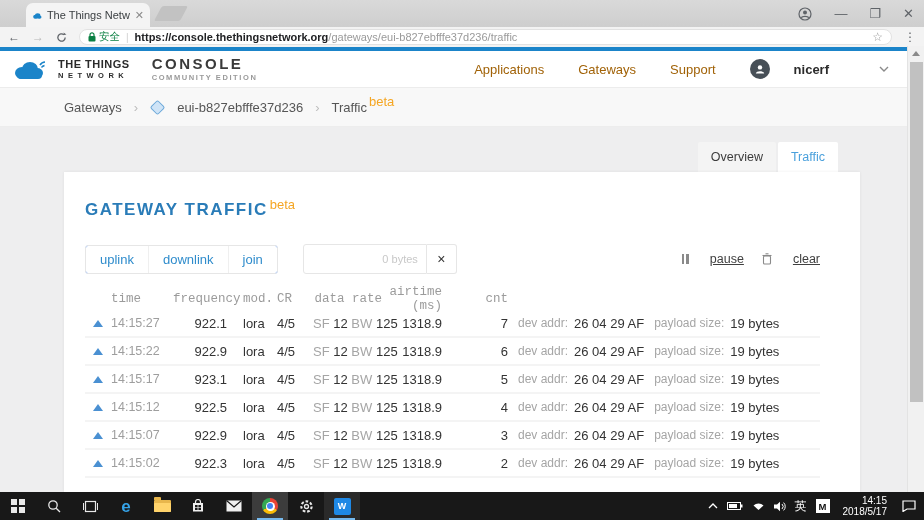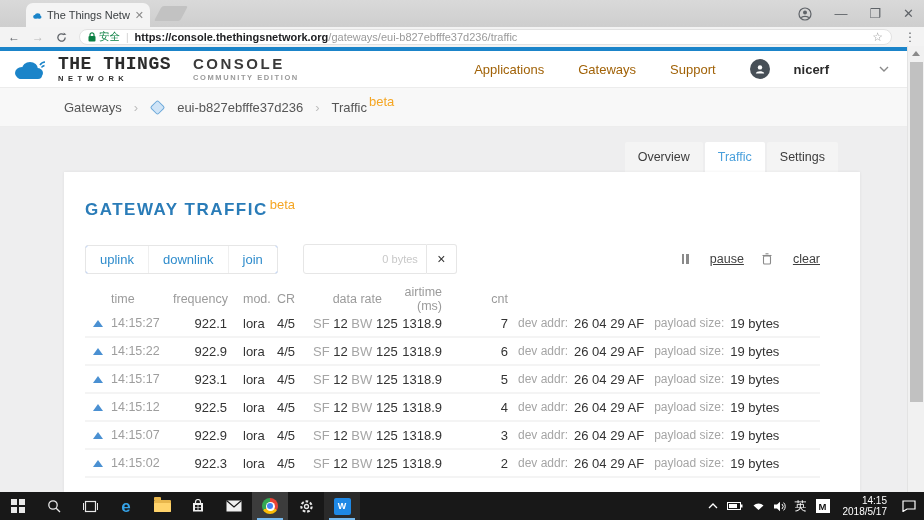--- a/index.html
+++ b/index.html
@@ -31,21 +31,21 @@
   .star { margin-left:auto; color:#9a9a9a; font-size:12px; }
   .kebab { color:#5f6368; font-size:12px; letter-spacing:0; }
 
   .ttn-topline { position:absolute; top:47px; left:0; width:907px; height:4px; background:#1b84c9; }
 
   
   .site-header { position:absolute; top:51px; left:0; width:907px; height:37px; background:#fff;
     border-bottom:1px solid #ececec; display:flex; align-items:center; }
   .brand { display:flex; align-items:center; gap:8px; margin-left:12px; }
   .brand-words { line-height:1; }
-  .brand-top { font-size:18px; font-weight:bold; color:#2b2b2b; letter-spacing:0.5px;font-family:Liberation Mono, monospace; }
+  .brand-top { font-size:11px; font-weight:bold; color:#2b2b2b; letter-spacing:0.5px; }
   .brand-bot { font-size:7.5px; font-weight:bold; color:#2b2b2b; letter-spacing:4.5px; margin-top:2px; }
   .console-words { margin-left:14px; line-height:1; }
   .console-title { font-size:15px; font-weight:bold; color:#3a3a3a; letter-spacing:2.5px; }
   .console-sub { font-size:7.5px; font-weight:bold; color:#9a9a9a; letter-spacing:1.6px; margin-top:3px; }
   .site-nav { margin-left:auto; display:flex; align-items:center; gap:34px; margin-right:18px; }
   .site-nav a { font-size:13px; color:#a16207; text-decoration:none; }
   .userbox { display:flex; align-items:center; gap:24px; }
   .avatar { width:20px; height:20px; border-radius:50%; background:#474f57; display:flex; align-items:center; justify-content:center; }
   .username { font-size:13px; font-weight:bold; color:#2b2b2b; }
   .chev-down { margin-left:16px; }
@@ -80,21 +80,21 @@
   .tt-actions { margin-left:auto; display:flex; align-items:center; gap:18px; }
   .tt-action { display:flex; align-items:center; gap:21px; color:#404040; font-size:12.5px; }
   .tt-action .lbl { text-decoration:underline; }
   .pause-bars { width:7px; height:10px;
     background:linear-gradient(90deg,#8a8a8a 0 2.5px,transparent 2.5px 4.5px,#8a8a8a 4.5px 7px); }
 
   
   .tbl { margin-top:14px; }
   .tr { display:flex; align-items:center; height:28px; font-size:13px; color:#333; background:#fff;
     border-bottom:2px solid #f4f4f4; }
-  .tr.head { color:#9b9b9b; font-size:12.5px; height:22px; border-bottom:none; background:transparent; }
+  .tr.head { color:#9b9b9b; font-size:12.5px; height:22px; border-bottom:none; background:transparent;font-family:Liberation Mono, monospace; }
   .c-arrow { width:26px; display:flex; justify-content:center; }
   .up-tri { width:0; height:0; border-left:5px solid transparent; border-right:5px solid transparent; border-bottom:7px solid #4a90d2; }
   .c-time { width:62px; color:#9e9e9e; font-size:12.5px; }
   .tr.head .c-time { color:#9b9b9b; }
   .c-freq { width:54px; text-align:right; }
   .c-mod { width:34px; margin-left:16px; }
   .c-cr { width:36px; }
   .c-rate { width:69px; text-align:right; white-space:nowrap; }
   .c-air { width:60px; text-align:right; }
   .c-cnt { width:66px; text-align:right; }
@@ -238,21 +238,20 @@
     <span class="diamond"></span>
     <span>eui-b827ebfffe37d236</span>
     <span class="crumb-sep">›</span>
     <span><span>Traffic</span><span class="beta-sup">beta</span></span>
   </div>
 
   <div class="content">
     <div class="page-tabs">
       <div class="ptab">Overview</div>
       <div class="ptab active">Traffic</div>
-      <div class="ptab">Settings</div>
     </div>
 
     <div class="card">
       <div class="panel-title-row">
         <span class="panel-title">GATEWAY TRAFFIC</span><span class="beta-sup">beta</span>
       </div>
 
       <div class="traffic-toolbar">
         <div class="filter-group">
           <button class="filter-btn">uplink</button>

